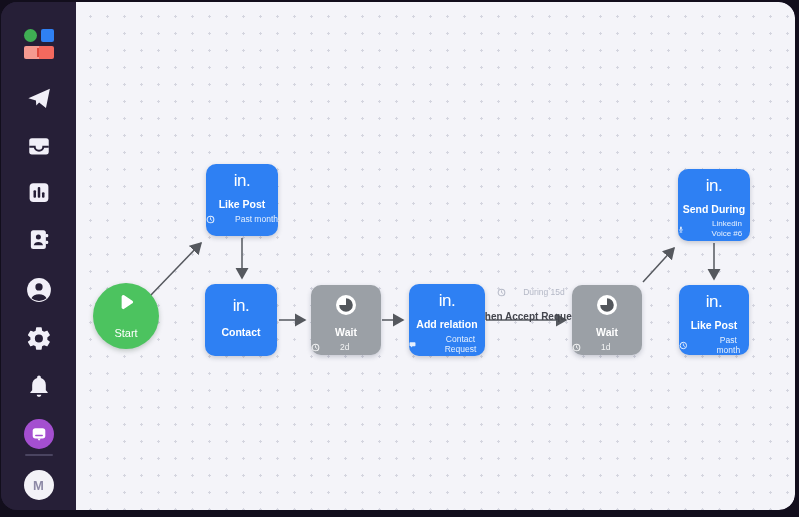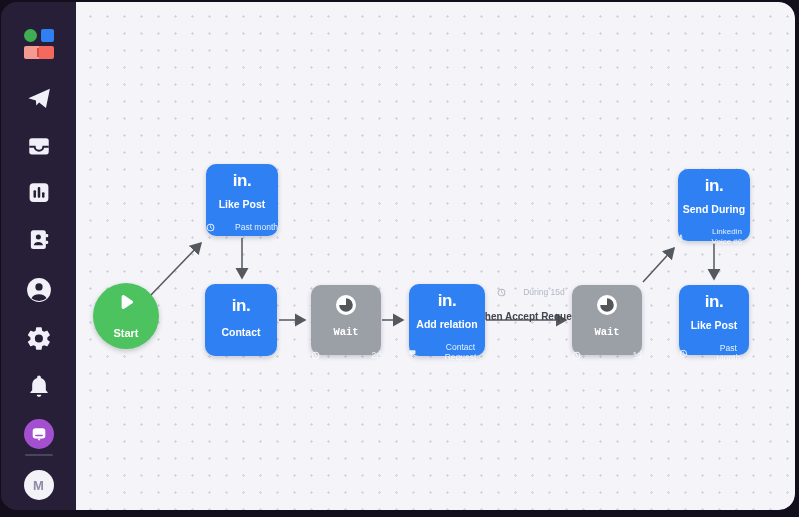--- a/index.html
+++ b/index.html
@@ -25,29 +25,29 @@
   .canvas{position:absolute;left:75px;top:0;width:719px;height:508px;background:#f4f4f9;
     border-radius:0 16px 16px 0;
     background-image:radial-gradient(#d4d5df 1.1px,transparent 1.4px);
     background-size:17px 17px;background-position:6px 6px;}
   .edges{position:absolute;left:0;top:0;width:719px;height:508px;pointer-events:none;}
   
   .node{position:absolute;width:72px;height:72px;border-radius:10px;color:#fff;text-align:center;
     box-shadow:0 2px 5px rgba(30,40,70,.22);cursor:pointer;}
   .node.blue{background:#2e80f3;}
   .node.gray{background:#9ba0a6;}
-  .in-logo{font-weight:700;font-size:17px;letter-spacing:-.5px;margin-top:7px;line-height:20px;}
+  .in-logo{font-weight:400;font-size:17px;letter-spacing:-.5px;margin-top:7px;line-height:20px;}
   .node-title{font-size:10.5px;font-weight:bold;margin-top:7px;line-height:12px;}
-  .node-sub{font-size:8.5px;color:rgba(255,255,255,.88);margin-top:12px;display:flex;
-    align-items:center;justify-content:space-between;gap:20px;line-height:10px;}
+  .node-sub{font-size:8.5px;color:rgba(255,255,255,.88);margin-top:4px;display:flex;
+    align-items:center;justify-content:flex-start;gap:20px;line-height:10px;}
   .wait-icon{margin:10px auto 0;width:20px;height:20px;}
-  .node.gray .node-title{font-family:Liberation Mono, monospace;}
+  .node.gray .node-title{}
   .start{position:absolute;left:17px;top:281px;width:66px;height:66px;border-radius:50%;
     background:#4cc35f;color:#fff;text-align:center;box-shadow:0 2px 5px rgba(30,60,40,.25);cursor:pointer;}
-  .start-label{font-size:11px;font-weight:bold;margin-top:9px;}
+  .start-label{font-size:11px;font-weight:normal;margin-top:9px;}
   .edge-label{position:absolute;text-align:center;pointer-events:none;}
   .edge-label.during{left:400px;top:285px;width:110px;font-size:8.5px;color:#b4b8c6;
     display:flex;align-items:center;justify-content:center;gap:17px;}
   .edge-label.when{left:388px;top:309px;width:128px;font-size:10px;font-weight:bold;color:#44464e;}
 </style>
 </head>
 <body>
 
 <div class="window">
 

